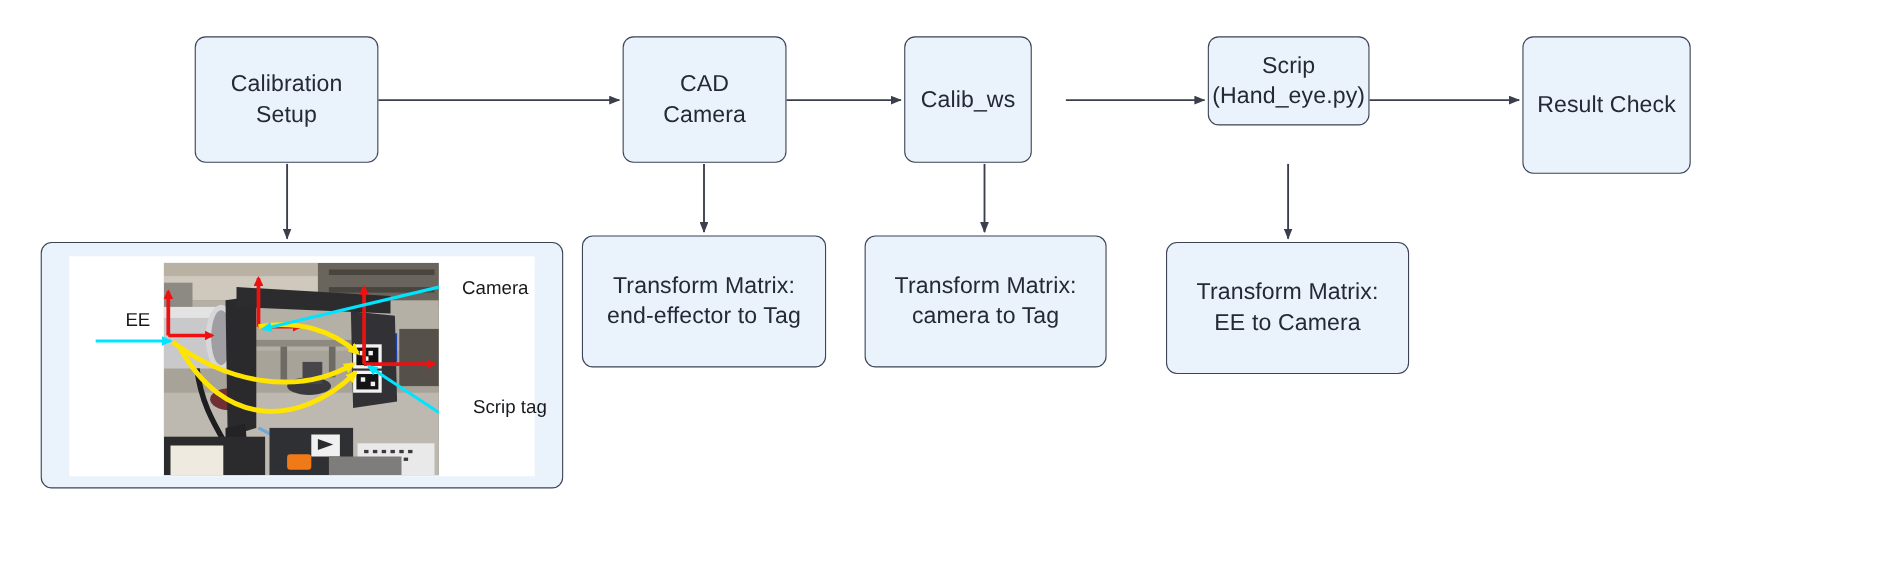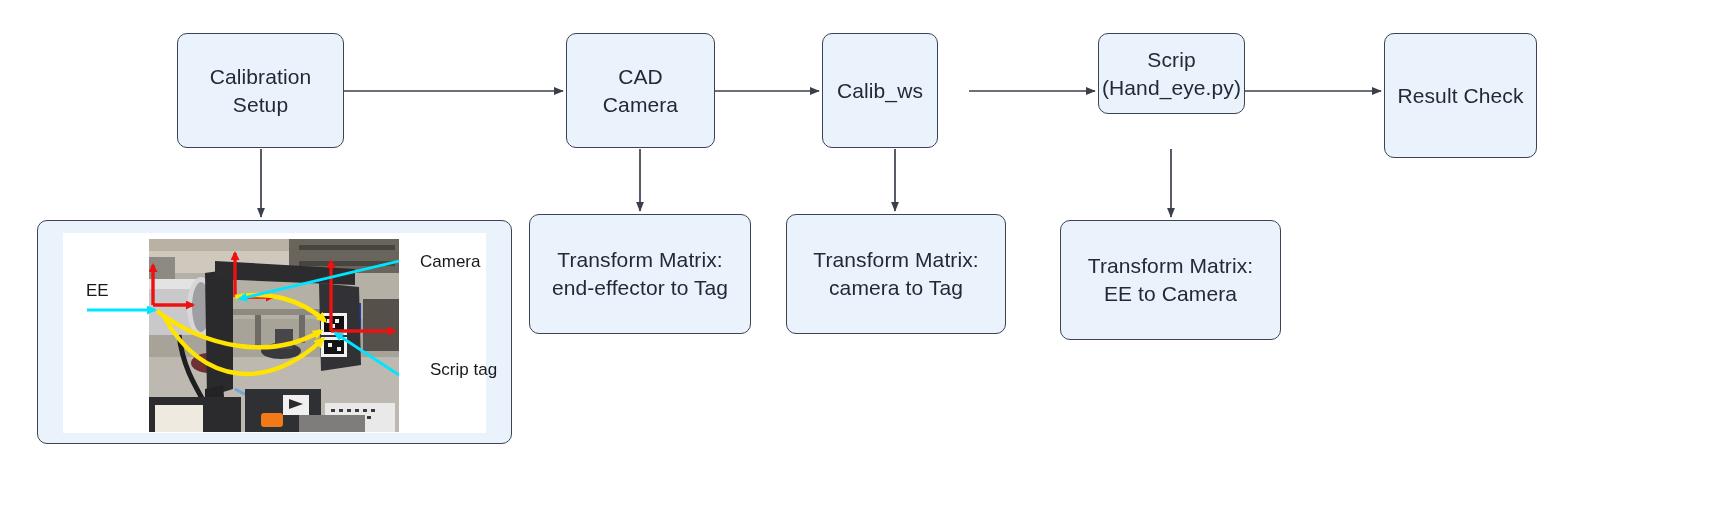--- a/index.html
+++ b/index.html
@@ -242,19 +242,19 @@
 
       <svg width="423" height="200" viewBox="0 0 423 200" style="position:absolute;left:0;top:0;">
         <defs>
           <marker id="cyanhead2" markerWidth="10" markerHeight="9" refX="8" refY="4.5" orient="auto" markerUnits="userSpaceOnUse">
             <path d="M0,0 L10,4.5 L0,9 z" fill="#00e5ff"></path>
           </marker>
         </defs>
         <line x1="24" y1="77" x2="92" y2="77" stroke="#00e5ff" stroke-width="2.8" marker-end="url(#cyanhead2)"></line>
       </svg>
 
-      <span class="lbl" style="left:23px;top:48px;">EE</span>
+      <span class="lbl" style="left:51px;top:48px;">EE</span>
       <span class="lbl" style="left:357px;top:19px;">Camera</span>
       <span class="lbl" style="left:367px;top:127px;">Scrip tag</span>
     </div>
   </div>
 
 </div>
 
 </body></html>

